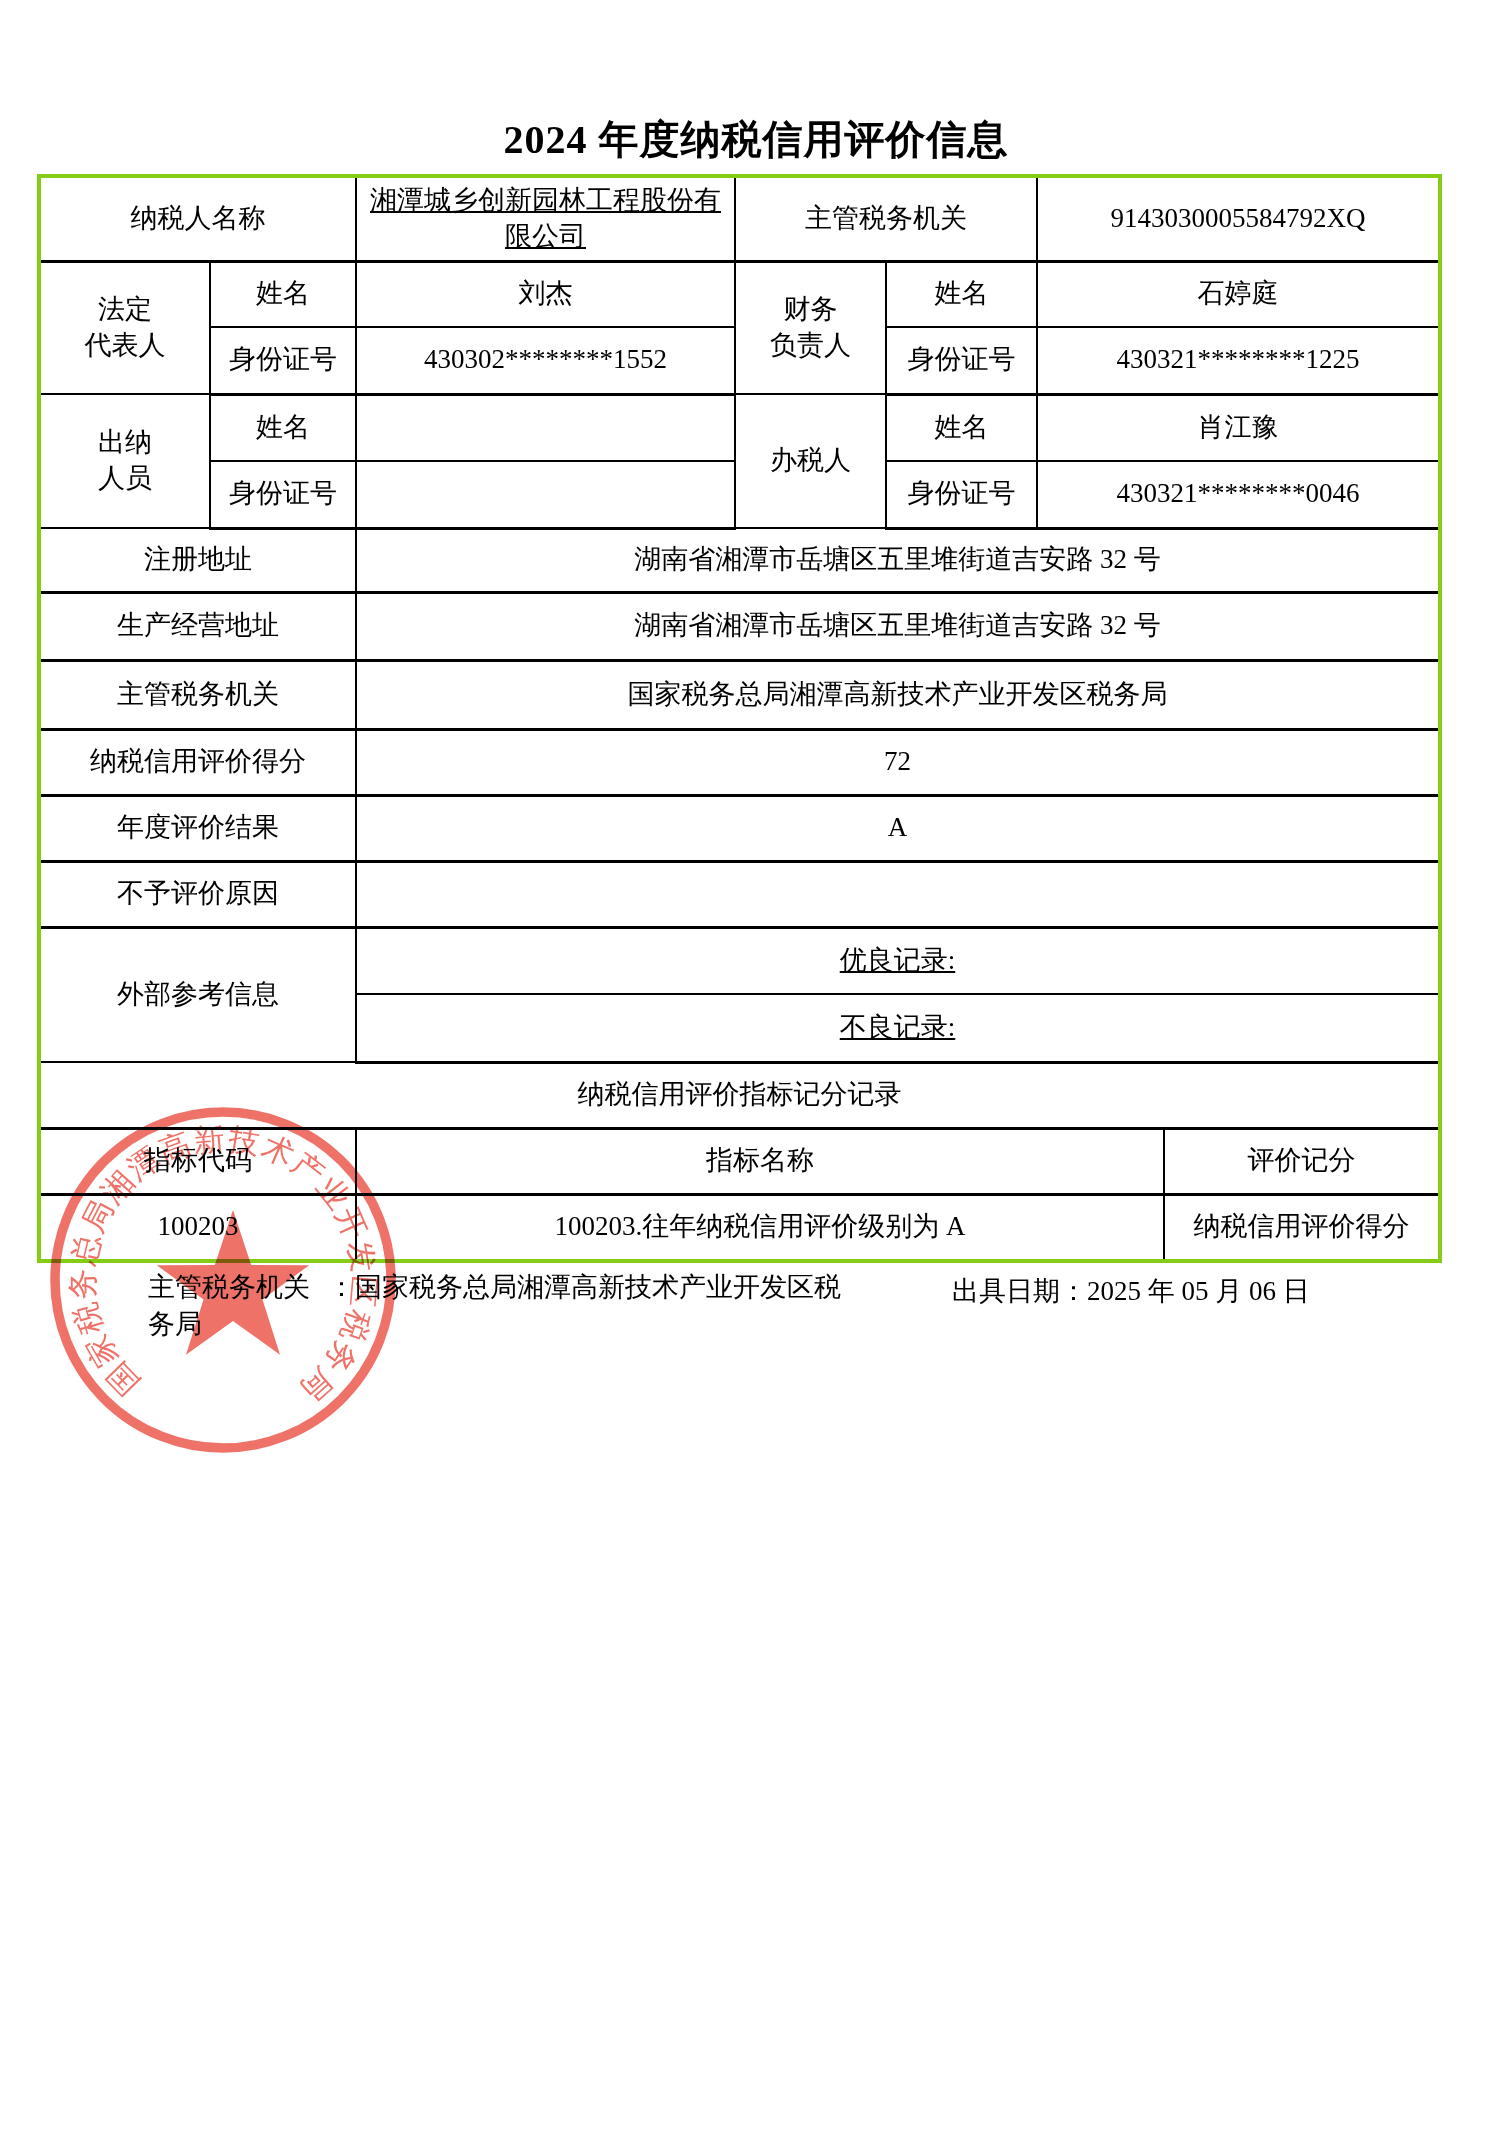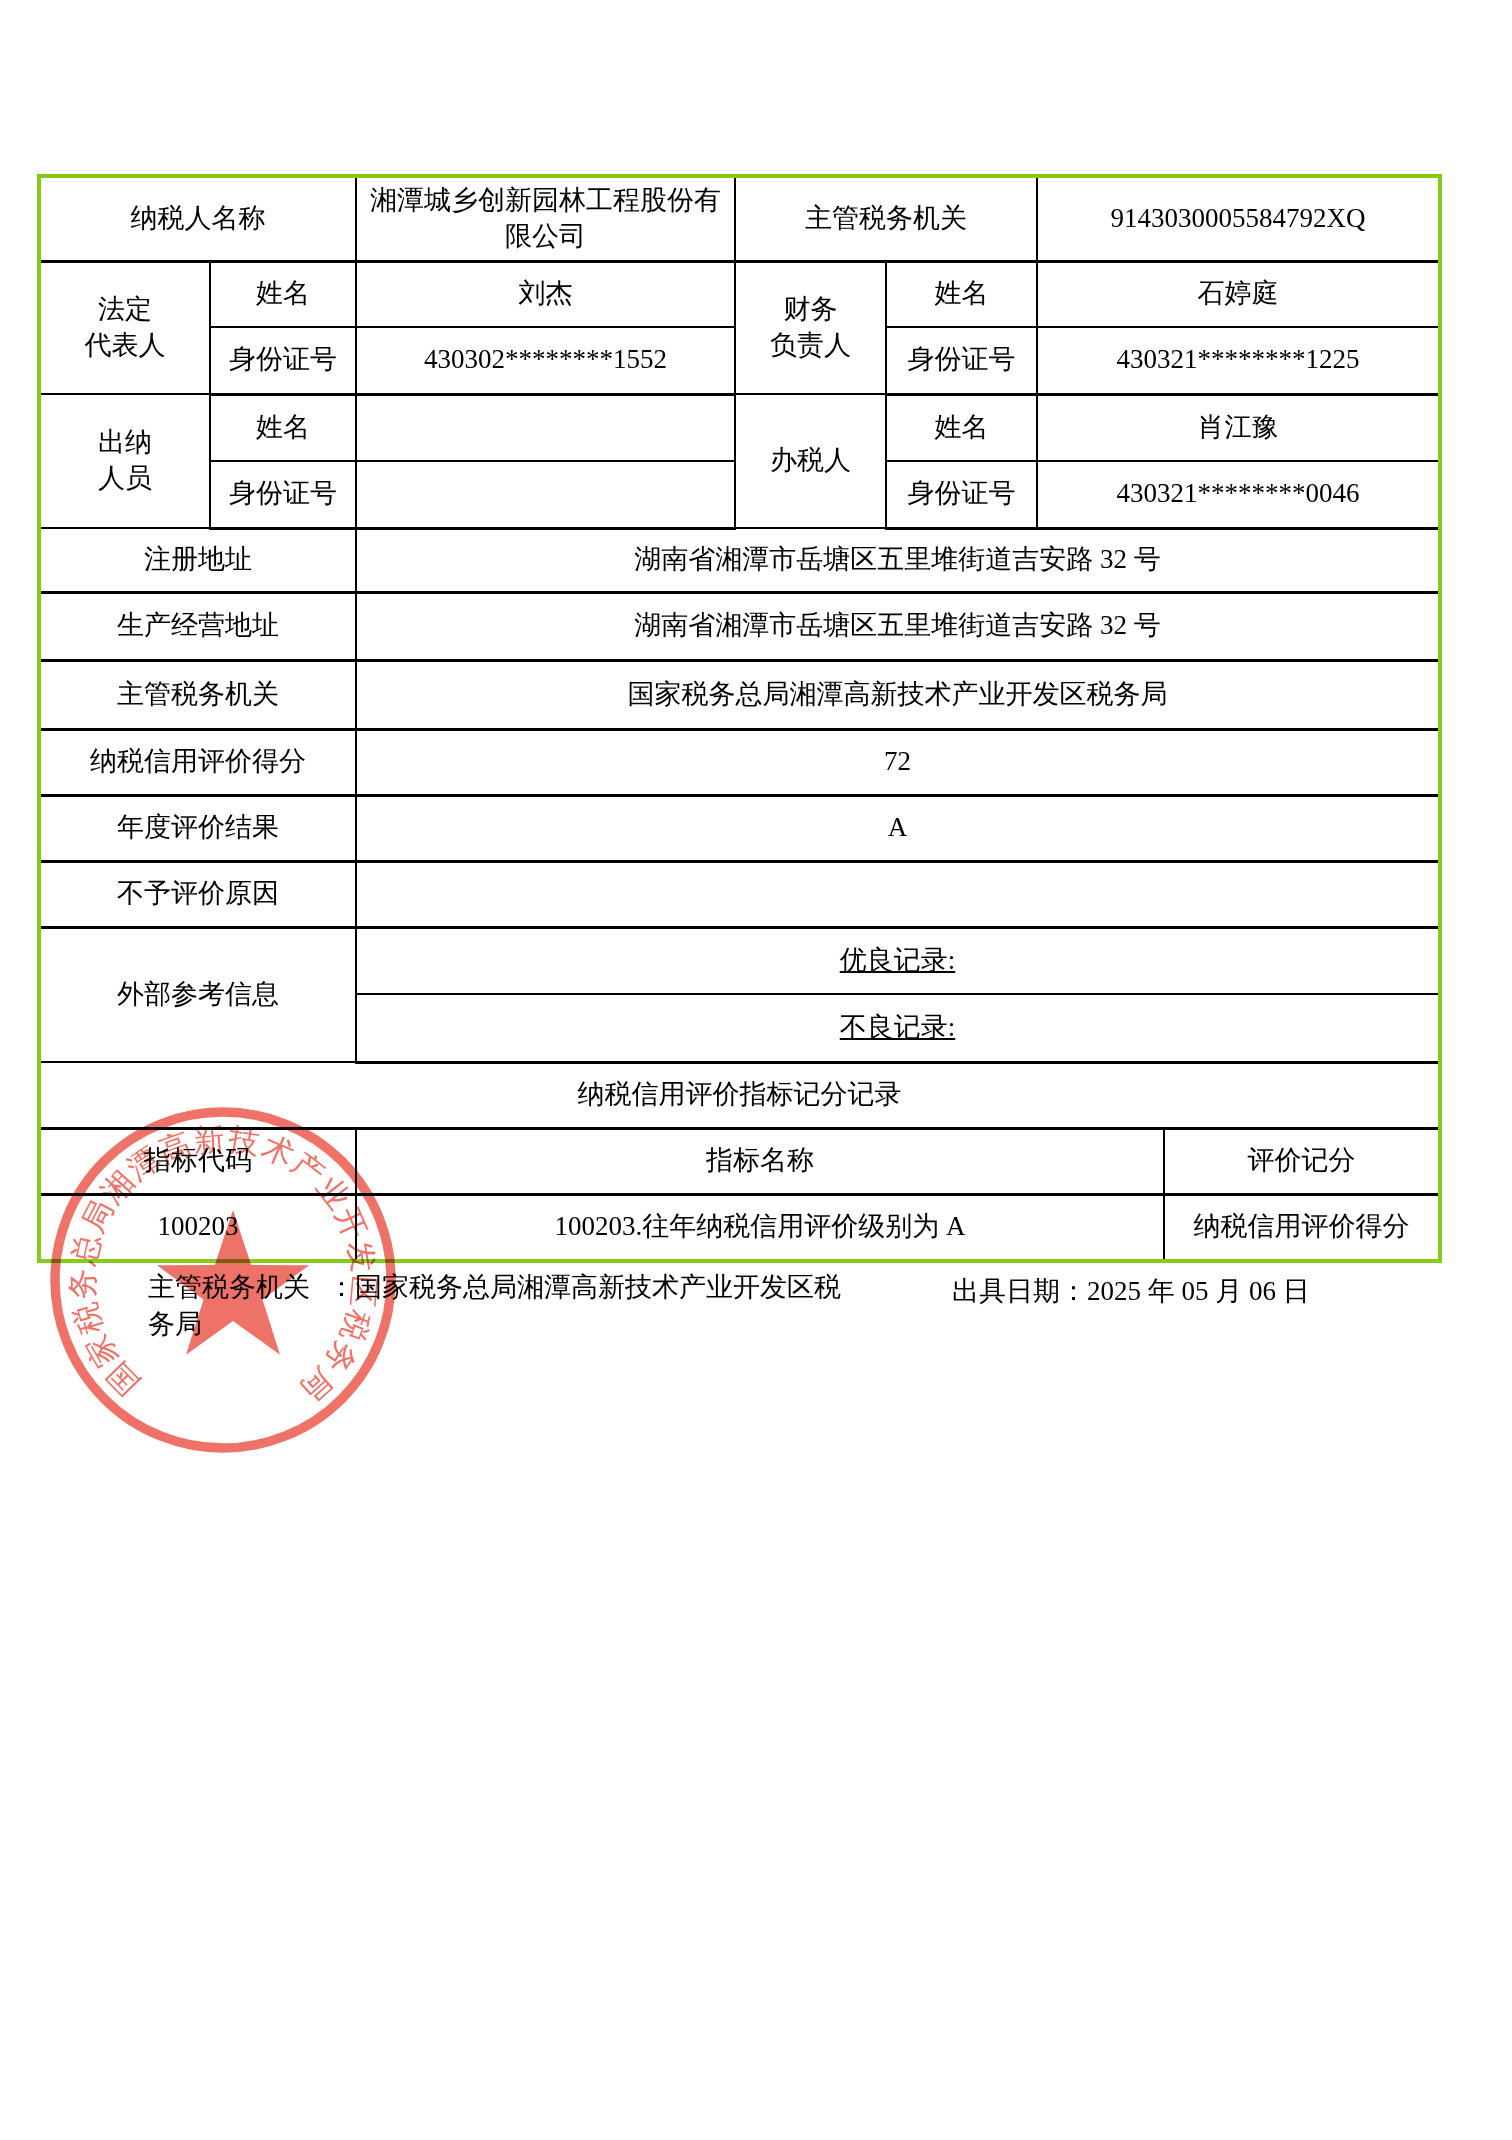--- a/index.html
+++ b/index.html
@@ -22,40 +22,41 @@
     font-size:27px; line-height:1.32;
     padding:2px 8px;
     text-align:center; vertical-align:middle;
     overflow:hidden;
   }
   tr.major > td { border-bottom-width:3px; }
   td.lbl   { text-align:left; padding-left:20px; }
   td.sub   { text-align:left; padding-left:12px;margin-top:21px; }
   td.ctr   { text-align:center; white-space:pre-line; }
   td.rec   { text-align:left; padding-left:24px;text-decoration:underline; }
-  td.wrapv { padding-left:16px; padding-right:16px; }
+  td.wrapv { padding-left:16px; padding-right:16px;text-decoration:underline; }
   .footer-authority {
     position:absolute; left:148px; top:1269px; width:705px;
     font-size:27px; line-height:37px; text-align:left;
   }
   .footer-authority .colon { margin-left:18px; }
   .footer-date {
     position:absolute; left:952px; top:1273px;
     font-size:27px; line-height:37px; white-space:nowrap;
   }
   .stamp {
     position:absolute; left:45px; top:1100px; width:356px; height:360px;
     mix-blend-mode:multiply; opacity:0.93; pointer-events:none;
   }
 </style>
 </head>
 <body>
 
 <div class="page">
 
+  <div class="doc-title">2024 年度纳税信用评价信息</div>
 
   <table class="doc-table">
     <colgroup>
       <col style="width:171px">
         <col style="width:146px">
         <col style="width:379px">
       <col style="width:151px">
         <col style="width:151px">
         <col style="width:127px">
       <col style="width:276px">

